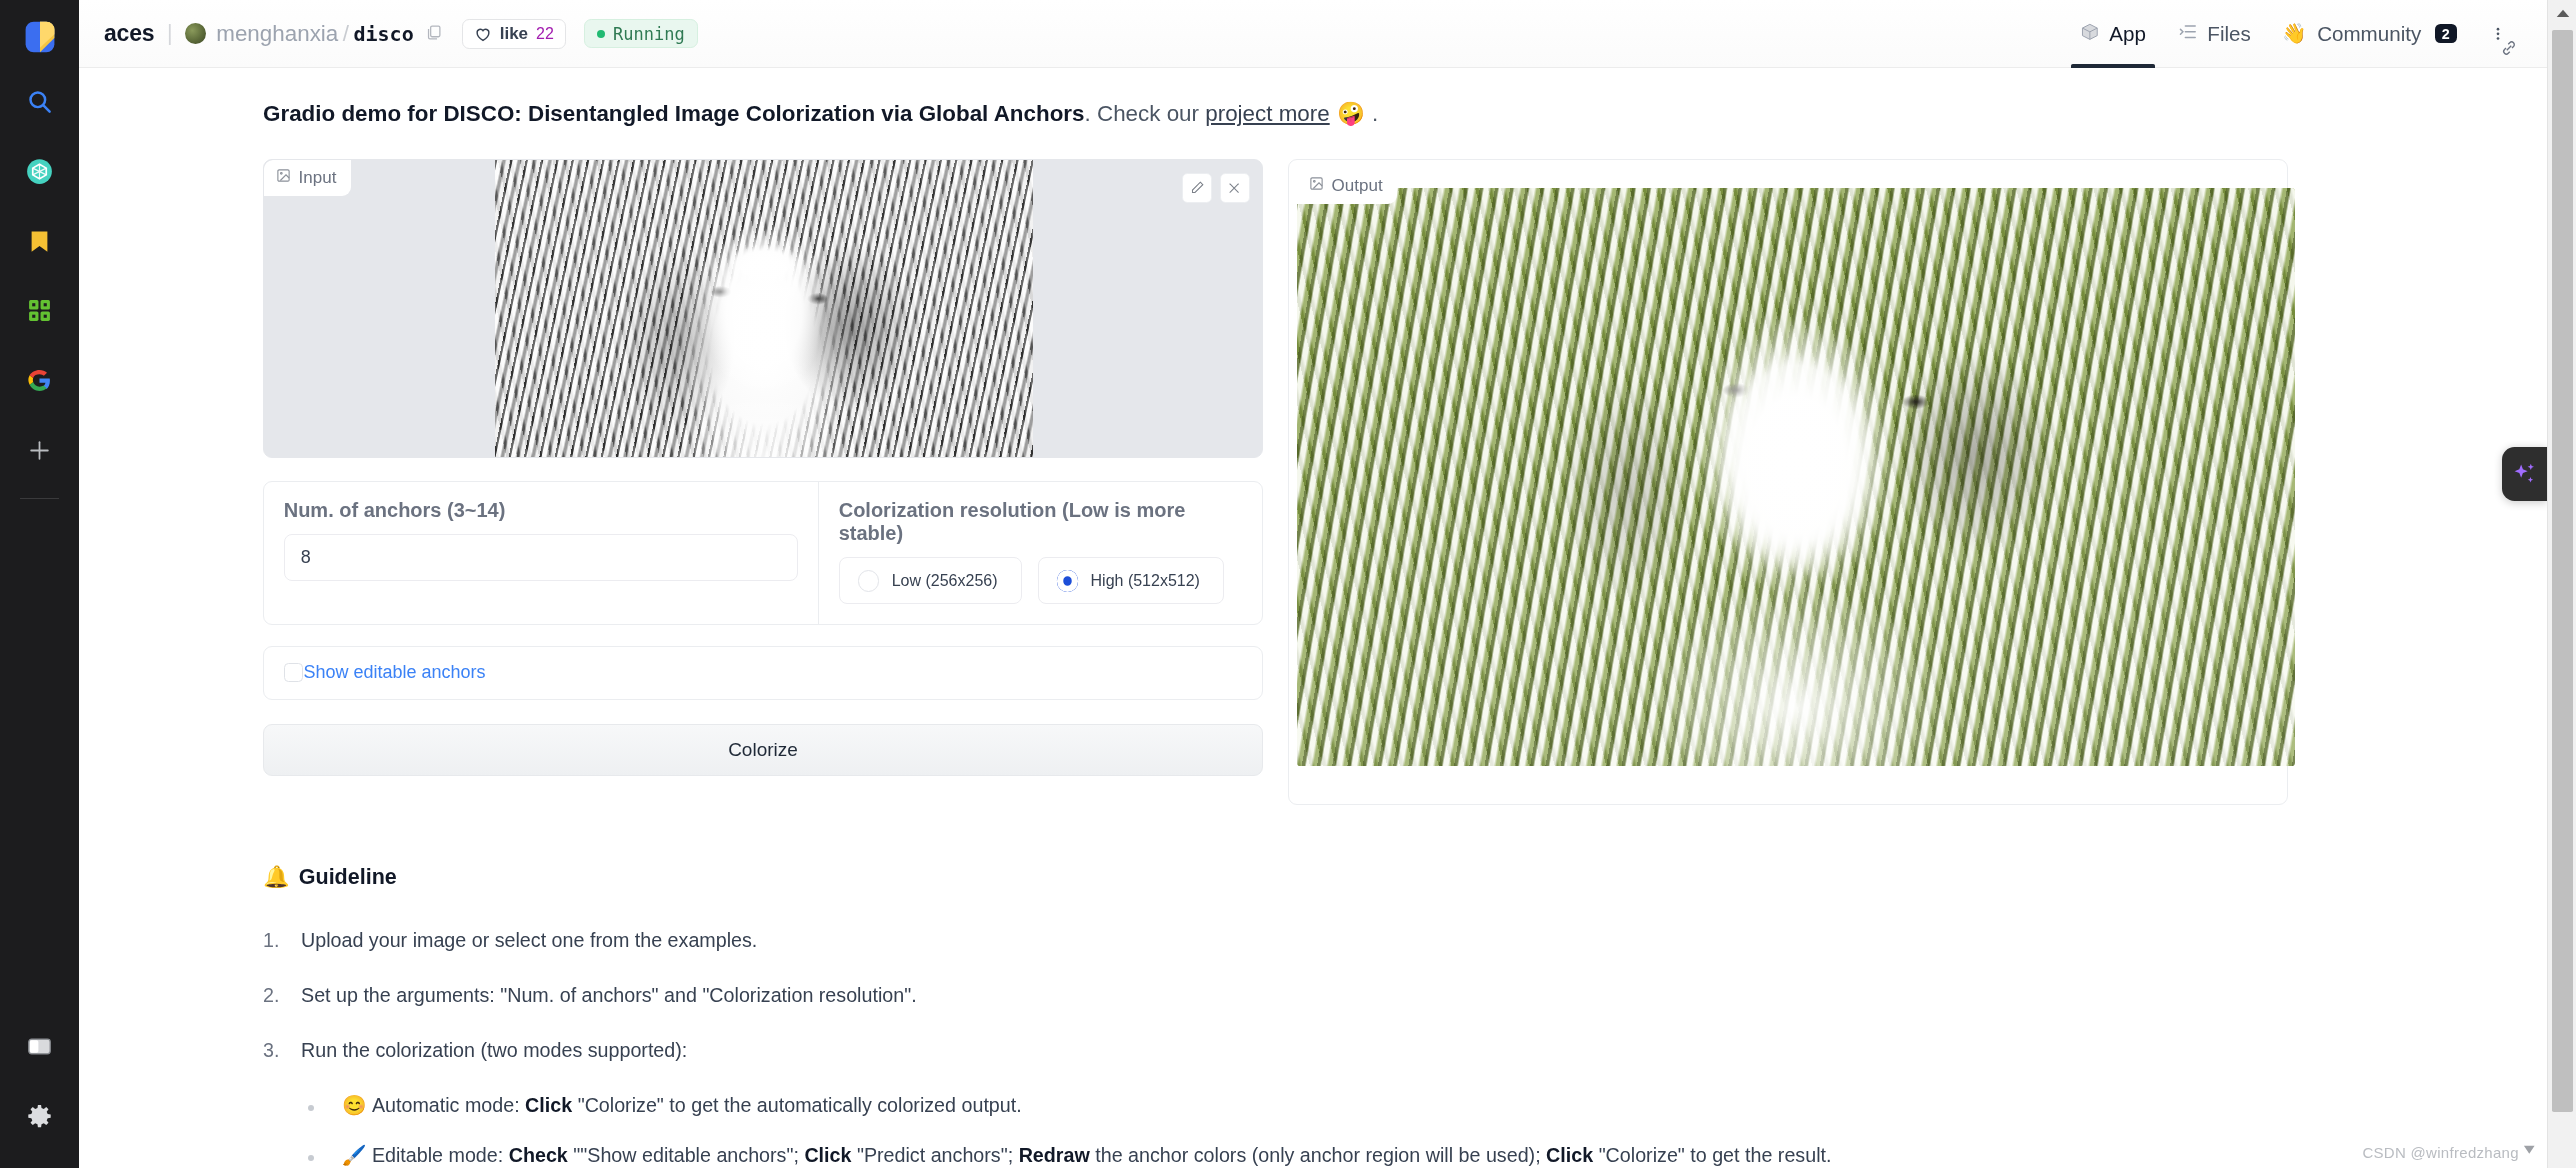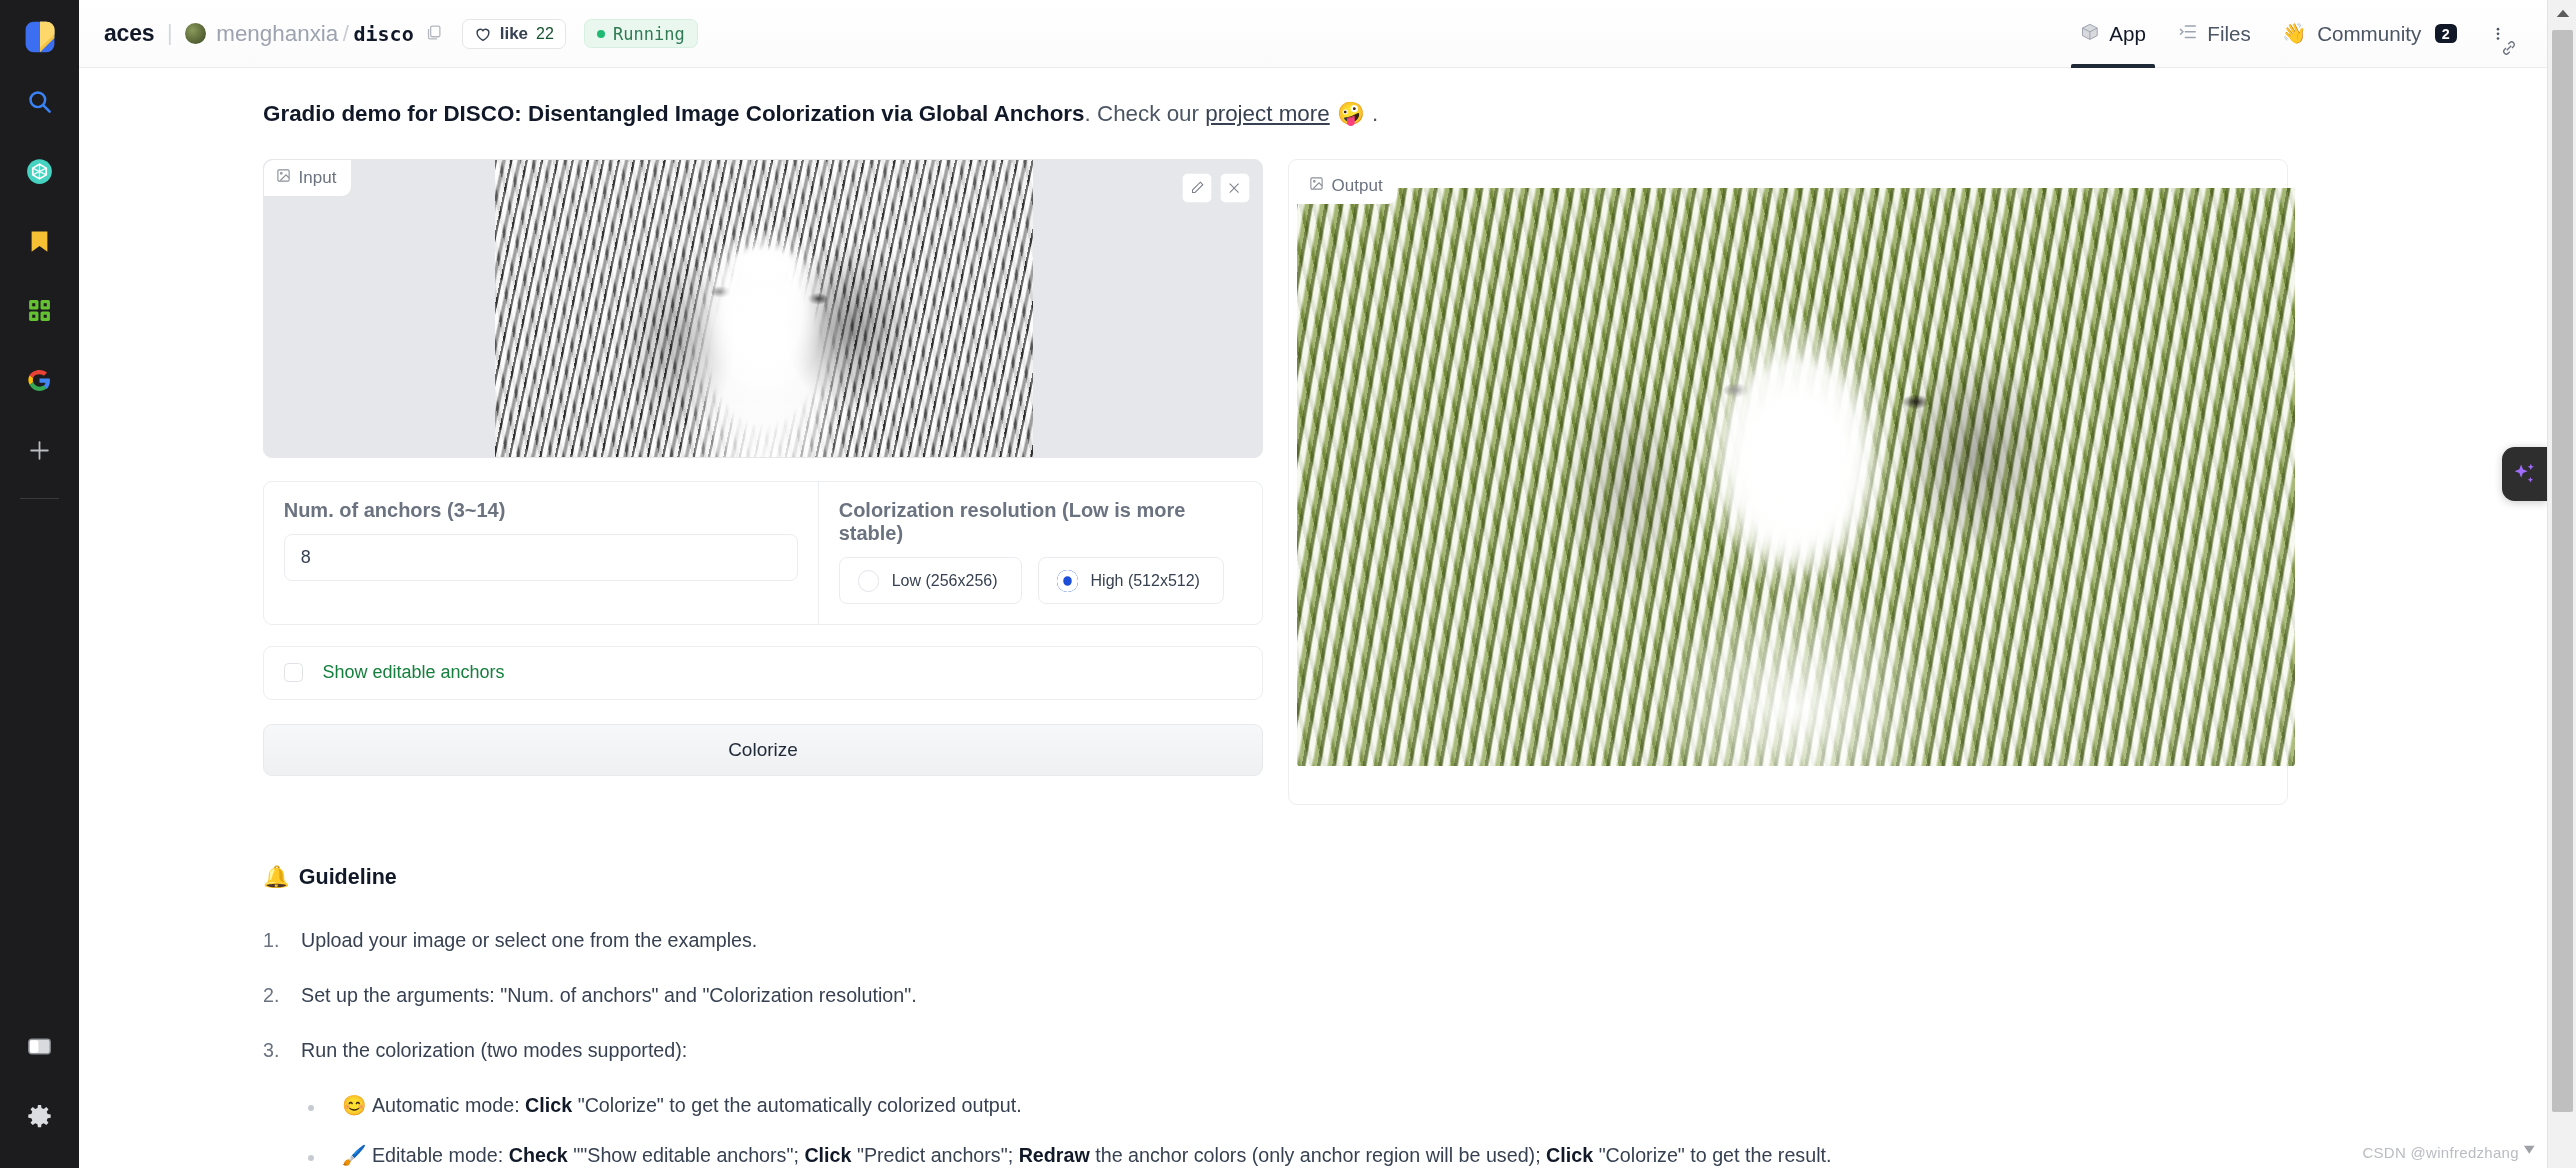--- a/index.html
+++ b/index.html
@@ -64,21 +64,21 @@
   .hf-repo { font-size: 20px; color: #111827; font-weight: 700; font-family: "DejaVu Sans Mono", monospace; }
   .hf-copy-icon { margin-left: 11.6px; cursor: pointer; opacity: .5; }
 
   .hf-like-btn {
     display: flex; align-items: center; gap: 8px;
     margin-left: 19.7px; height: 30px; padding: 0 10.7px;
     border: 0.9px solid #e4e5e7; border-radius: 7.2px; background: #fff;
     cursor: pointer;
   }
   .hf-like-label { font-size: 17px; color: #374151; font-weight: 600; }
-  .hf-like-count { font-size: 16px; color: #14532d; }
+  .hf-like-count { font-size: 16px; color: #a21caf; }
 
   .hf-status {
     display: flex; align-items: center; gap: 8px;
     margin-left: 18px; height: 29px; padding: 0 12.5px;
     background: #e9f7ef; border: 0.9px solid #d6f0e0; border-radius: 7.2px;
     cursor: pointer;
   }
   .hf-status-dot { width: 8px; height: 8px; border-radius: 50%; background: #21ba72; }
   .hf-status-text { font-size: 17px; color: #2f7a53; font-family: "DejaVu Sans Mono", monospace; }
 
@@ -250,21 +250,21 @@
   
   .gr-checkbox-box {
     width: 1000px; margin-top: 20.6px; height: 54px;
     border: 0.9px solid #ebedf0; border-radius: 9px; background: #fff;
     display: flex; align-items: center; padding: 0 19.7px; cursor: pointer;
   }
   .cb-square {
     width: 19.7px; height: 19.7px; border: 0.9px solid #dfe2e7; border-radius: 4.5px;
     background: #fff; flex: 0 0 auto;
   }
-  .cb-label { font-size: 18px; color: #15803d; margin-left: 19px; }
+  .cb-label { font-size: 18px; color: #3b82f6; margin-left: 0; }
 
   
   #colorize-btn {
     width: 1000px; height: 52px; margin-top: 24px;
     background: linear-gradient(180deg,#f7f8f9 0%, #eef0f2 100%);
     border: 0.9px solid #e7e9ec; border-radius: 9px;
     font-size: 19px; color: #1f2937; font-weight: 400;
     display: flex; align-items: center; justify-content: center;
     cursor: pointer;
   }

